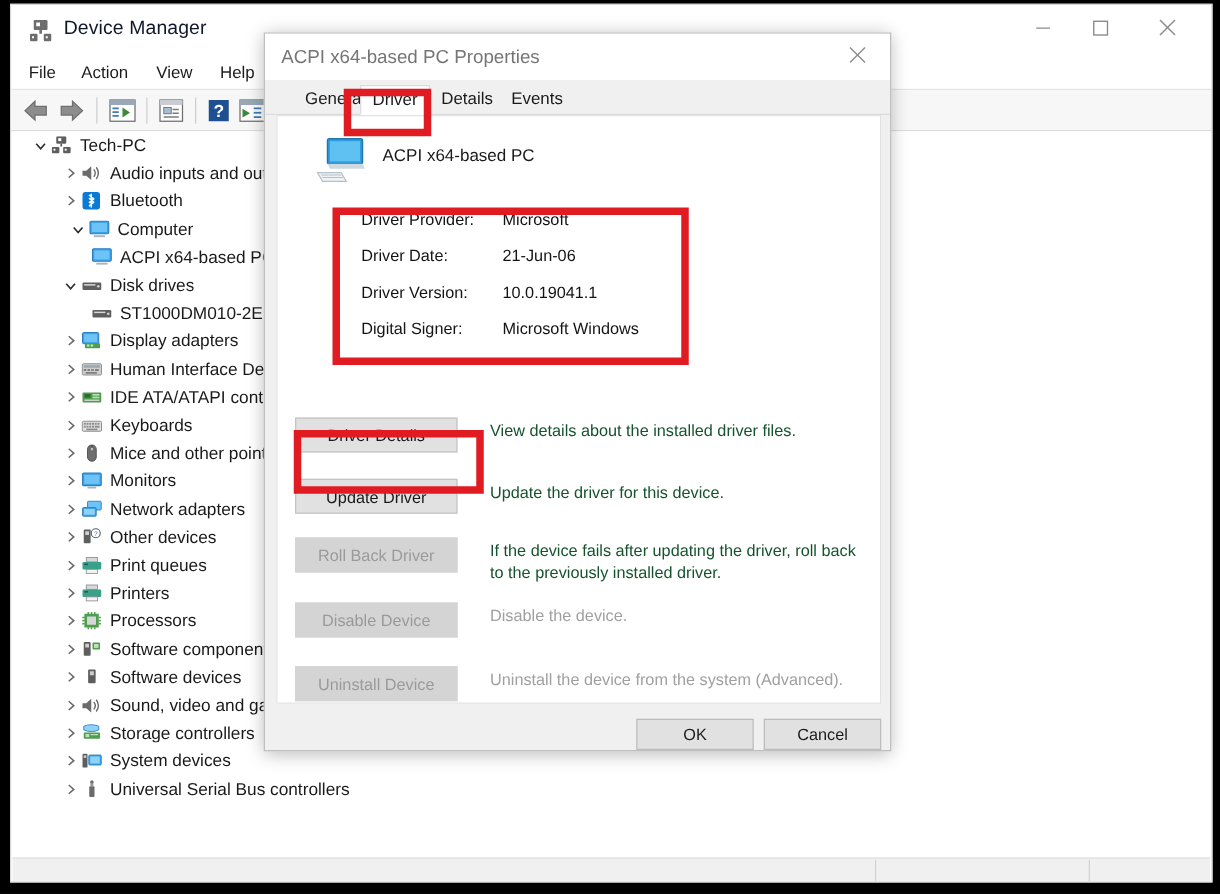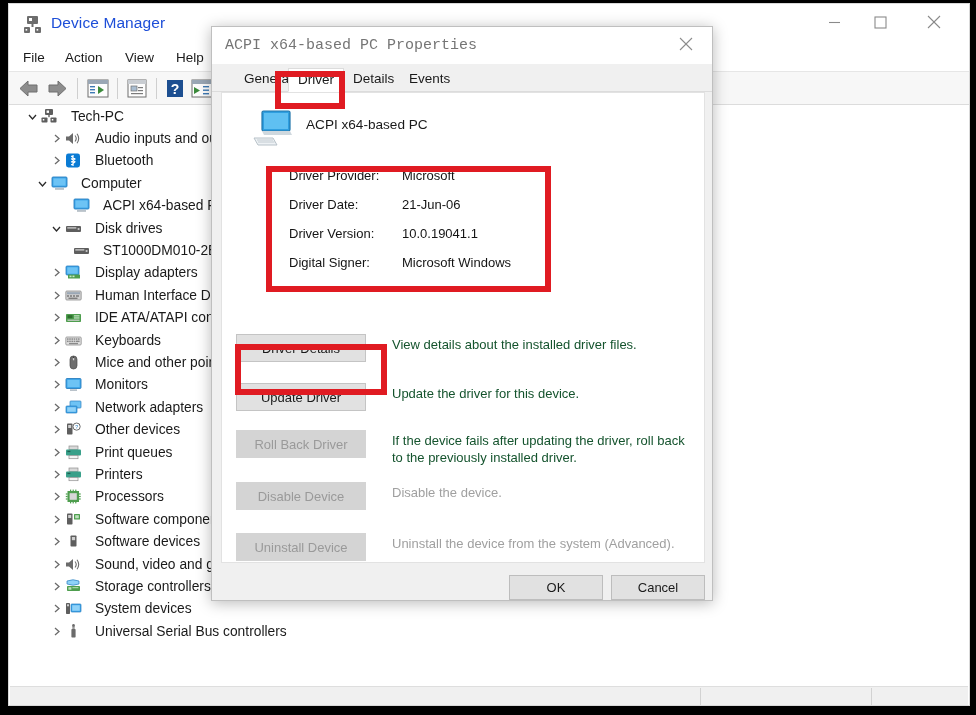--- a/index.html
+++ b/index.html
@@ -30,21 +30,21 @@
     position: absolute; left: 0; top: 0;
     width: 100%; height: 40px;
     background: #ffffff;
   }
   #dm-title-icon {
     position: absolute; left: 14px; top: 11px;
     width: 19px; height: 19px;
   }
   #dm-title-text {
     position: absolute; left: 42px; top: 10px;
-    font-size: 15.5px; color: #1d4ed8;
+    font-size: 15.5px; color: #0f172a;
     letter-spacing: .1px;
   }
   .winctl {
     position: absolute; top: 0;
     width: 46px; height: 36px;
     display: flex; align-items: center; justify-content: center;
     color: #8a8a8a;
   }
   #btn-min { right: 112px; }
   #btn-max { right: 66px; }
@@ -94,21 +94,21 @@
     width: 16px; flex: 0 0 16px;
     display: flex; align-items: center; justify-content: center;
     color: #6b6b6b; font-size: 9px;
   }
   .chev.open { color: #2b2b2b; }
   .t-icon {
     width: 18px; height: 16px; flex: 0 0 18px;
     margin-right: 6px;
     display: flex; align-items: center; justify-content: center;
   }
-  .t-label { overflow: hidden; margin-left: 7px; }
+  .t-label { overflow: hidden; }
 
   
   #dm-statusbar {
     position: absolute; left: 1px; top: 682px;
     width: 958px; height: 20px;
     background: #f0f0f0;
     border-top: 1px solid #dedede;
   }
   .sb-sep {
     position: absolute; top: 1px; width: 1px; height: 18px;
@@ -124,21 +124,21 @@
     border: 1px solid #bfbfbf;
     box-shadow: 0 2px 14px rgba(0,0,0,.28);
   }
   #dlg-titlebar {
     position: absolute; left: 0; top: 0;
     width: 100%; height: 37px;
     background: #ffffff;
   }
   #dlg-title {
     position: absolute; left: 13px; top: 10px;
-    font-size: 15px; color: #757575; font-family: Liberation Mono, monospace;
+    font-size: 15px; color: #757575;
   }
   #dlg-close {
     position: absolute; right: 4px; top: 0;
     width: 44px; height: 34px;
     display: flex; align-items: center; justify-content: center;
     color: #8d8d8d;
   }
 
   
   #tabstrip {
@@ -381,21 +381,21 @@
         </span>
         <span class="t-icon">
           <svg width="16" height="15" viewBox="0 0 16 15">
             <rect x="1" y="0.5" width="14" height="14" rx="2.4" fill="#0a7bd4"></rect>
             <path d="M6.2 3 L10 6.1 L6.2 9.3 M6.2 11.9 L10 8.8 L6.2 5.6 M8 2 L8 13" fill="none" stroke="#ffffff" stroke-width="1.25" stroke-linejoin="round"></path>
           </svg>
         </span>
         <span class="t-label">Bluetooth</span>
       </div>
 
-      <div class="tree-row" style="padding-left:24px">
+      <div class="tree-row" style="padding-left:44px">
         <span class="chev open">
           <svg width="9" height="9" viewBox="0 0 9 9">
               <path d="M1 3 L4.5 7 L8 3" fill="none" stroke="#2b2b2b" stroke-width="1.3"></path>
             </svg>
         </span>
         <span class="t-icon">
           <svg width="17" height="15" viewBox="0 0 17 15">
             <rect x="1" y="1" width="15" height="10" rx="1" fill="#3aa3e8" stroke="#2b7fc0" stroke-width=".9"></rect>
             <rect x="2.4" y="2.4" width="12.2" height="7.2" fill="#6dc3f5"></rect>
             <rect x="4" y="12.2" width="9" height="1.5" fill="#a8b4bd"></rect>

